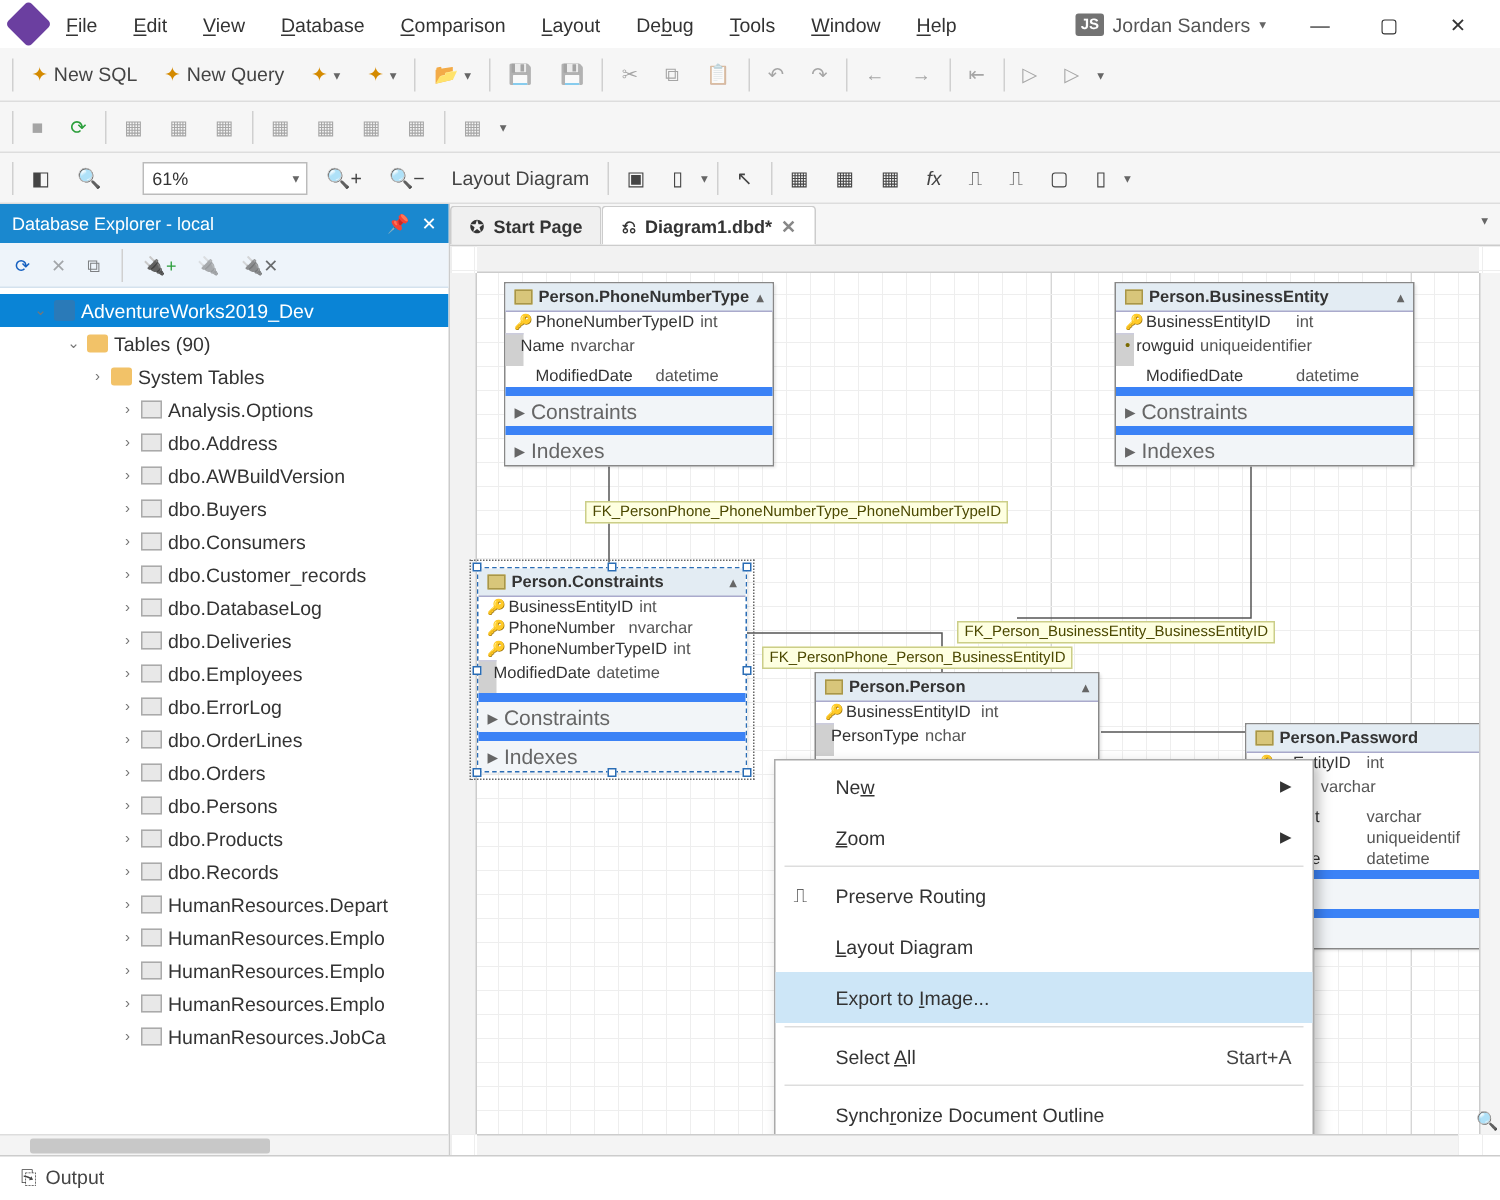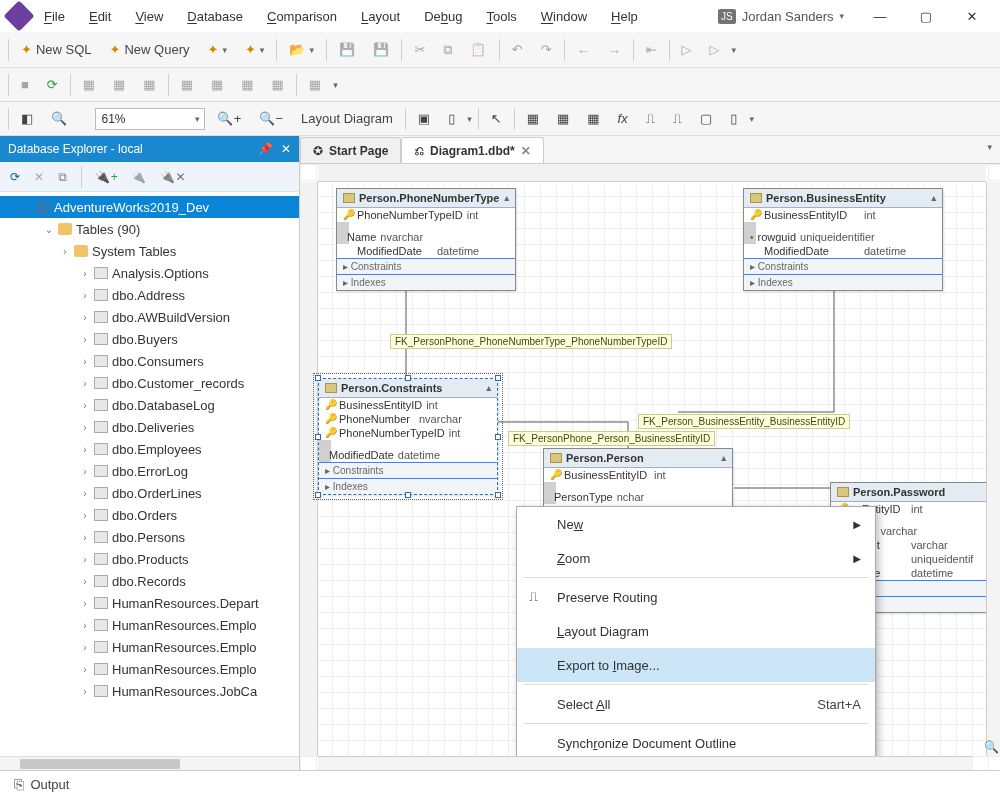--- a/index.html
+++ b/index.html
@@ -3,21 +3,21 @@
 <meta charset="utf-8">
 <style>
 * { box-sizing: border-box; margin: 0; padding: 0; font-family: "Segoe UI", Tahoma, sans-serif; }
 body { width: 1000px; height: 800px; overflow: hidden; background: #fff; color: #333; font-size: 12px; }
 .topstrip { height: 32px; display: flex; align-items: center; padding: 0 6px; }
 .logo { width: 22px; height: 22px; background: #6b3fa0; transform: rotate(45deg); border-radius: 3px; margin: 0 8px 0 2px; }
 .menu { display: flex; gap: 12px; }
 .menu span { padding: 4px 6px; font-size: 13px; }
 .menu span u { text-decoration: underline; text-underline-offset: 2px; }
 .user { margin-left: auto; display: flex; align-items: center; gap: 6px; font-size: 13px; color: #555; }
-.user .js { background: #737373; color: #fff; font-size: 10px; padding: 2px 3px; border-radius: 2px; font-weight: normal; text-align: center; }
+.user .js { background: #737373; color: #fff; font-size: 10px; padding: 2px 3px; border-radius: 2px; font-weight: bold; text-align: center; }
 .winctl { display: flex; gap: 2px; margin-left: 14px; }
 .winctl div { width: 44px; height: 28px; display: flex; align-items: center; justify-content: center; font-size: 13px; }
 .toolbar { height: 36px; border-bottom: 1px solid #ddd; background: #f6f6f6; display: flex; align-items: center; gap: 6px; padding: 0 8px; }
 .toolbar.second { height: 34px; }
 .tbtn { padding: 4px 6px; display: flex; align-items: center; gap: 4px; font-size: 13px; color: #444; }
 .tbtn.big { font-size: 13px; }
 .tbtn.gray { opacity: .45; }
 .sep { width: 1px; height: 22px; background: #d0d0d0; }
 .zoom { width: 110px; height: 22px; border: 1px solid #bbb; background: #fff; font-size: 12px; padding: 2px 5px; display: flex; align-items: center; justify-content: space-between; margin-left: 16px; }
 .main { display: flex; height: calc(800px - 32px - 36px - 34px - 36px - 28px); }
@@ -44,25 +44,25 @@
   repeating-linear-gradient(#eee 0 1px, transparent 1px 16px),
   repeating-linear-gradient(90deg, #eee 0 1px, transparent 1px 16px),
   repeating-linear-gradient(#d6d6d6 0 1px, transparent 1px 80px),
   repeating-linear-gradient(90deg, #d6d6d6 0 1px, transparent 1px 80px),
   #fff; }
 .entity { position: absolute; background: #fff; border: 1px solid #888; font-size: 11px; box-shadow: 1px 1px 2px rgba(0,0,0,.12); }
 .entity.sel { border: 1px dashed #2a6db5; outline: 1px dotted #666; outline-offset: 4px; }
 .ent-head { background: #e3ecf3; border-bottom: 1px solid #aac; padding: 3px 6px; display: flex; align-items: center; gap: 4px; font-weight: bold; }
 .ent-head .eic { width: 12px; height: 10px; background: #d8c67a; border: 1px solid #a89648; }
 .ent-row { display: flex; padding: 1px 6px; gap: 4px; }
-.ent-row.sep { border-top: 1px solid #ccd; padding-top: 2px; align-items: flex-end; }
+.ent-row.sep { border-top: 1px solid #ccd; padding-top: 2px; }
 .ent-row .k { width: 10px; color: #7a6a00; font-size: 10px; }
 .ent-row .n { flex: 1; }
 .ent-row .t { color: #555; width: 72px; }
-.ent-sec { padding: 2px 6px; color: #666; border-top: 1px solid #3b82f6; font-size: 10px; background: #f2f5f8; }
+.ent-sec { padding: 2px 6px; color: #666; border-top: 6px solid #3b82f6; font-size: 14px; background: #f2f5f8; }
 .rel-lbl { position: absolute; background: #feffe1; border: 1px solid #cbce88; font-size: 10px; padding: 1px 4px; color: #4b4800; }
 svg.lines { position: absolute; inset: 0; width: 100%; height: 100%; pointer-events: none; }
 .ctxmenu { position: absolute; background: #fff; border: 1px solid #aaa; box-shadow: 3px 3px 8px rgba(0,0,0,.25); width: 360px; font-size: 13px; }
 .ctxmenu .mi { display: flex; align-items: center; height: 34px; padding: 0 14px 0 40px; position: relative; }
 .ctxmenu .mi.hov { background: #cde6f7; }
 .ctxmenu .mi .arr { margin-left: auto; font-size: 10px; }
 .ctxmenu .mi .kb { margin-left: auto; color: #444; }
 .ctxmenu .mi .cico { position: absolute; left: 12px; width: 16px; height: 16px; }
 .ctxmenu .msep { height: 1px; background: #ddd; margin: 2px 6px; }
 .handle { width: 6px; height: 6px; background: #fff; border: 1px solid #2a6db5; position: absolute; }

